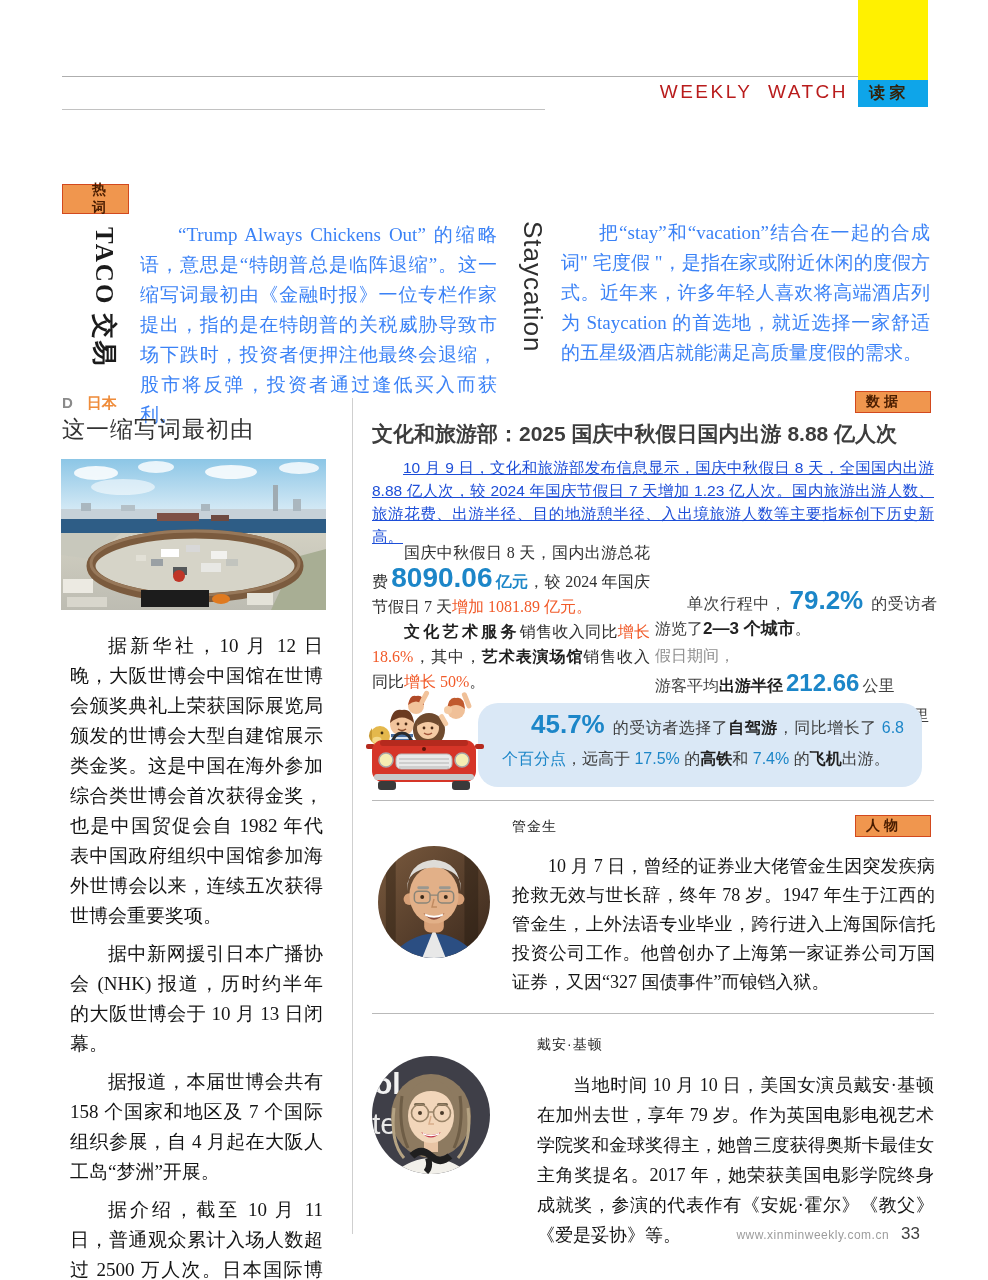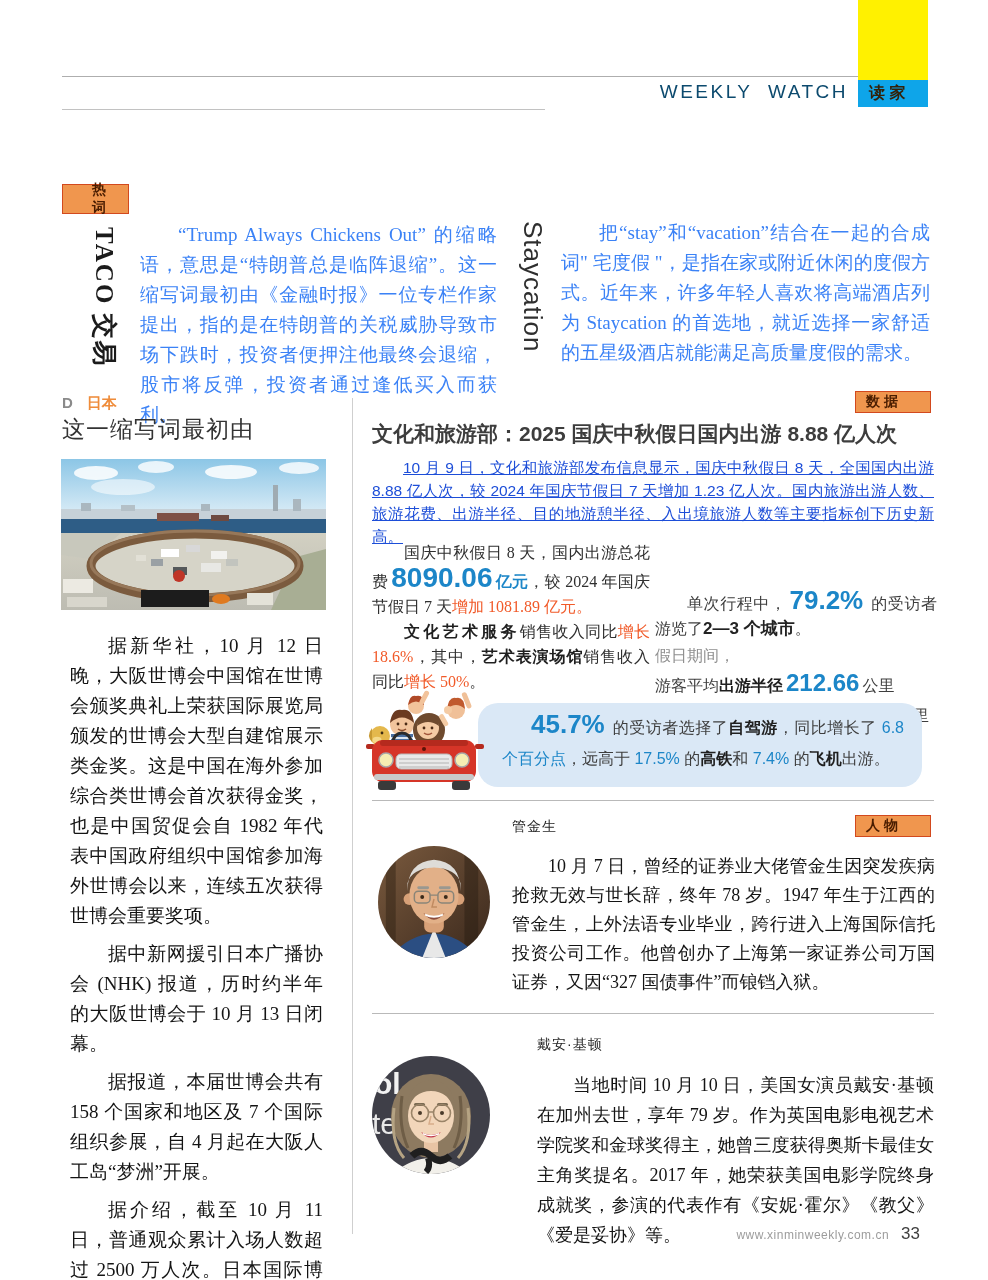--- a/index.html
+++ b/index.html
@@ -4,21 +4,21 @@
 <style>
   html,body{margin:0;padding:0;background:#e9e9e9;}
   #page{position:relative;width:988px;height:1280px;background:#ffffff;overflow:hidden;
         font-family:"Liberation Sans","DejaVu Sans",sans-serif;}
   .abs{position:absolute;}
 
   
   .yellow-block{left:858px;top:0;width:70px;height:80px;background:#FFF100;}
   .rule-a{left:62px;top:76px;width:796px;height:1px;background:#aeaeae;}
   .rule-b{left:62px;top:109px;width:483px;height:1px;background:#c2c2c2;}
-  .weekly-watch{left:380px;top:81px;width:468px;text-align:right;font-size:19px;color:#0c4a6e;
+  .weekly-watch{left:380px;top:81px;width:468px;text-align:right;font-size:19px;color:#b91c1c;
                 letter-spacing:2.5px;word-spacing:8px;}
   .corner-box{left:858px;top:80px;width:70px;height:27px;background:#0ea5e9;color:#33220a;
               font-size:16px;font-weight:bold;display:flex;justify-content:space-between;
               align-items:center;padding:0 11px;box-sizing:border-box;}
 
   
   .tag-box{background:#F0964E;border:1px solid #D2491E;color:#4A1D00;font-weight:bold;
            font-size:14px;display:flex;align-items:center;justify-content:space-between;
            padding:0 10px;box-sizing:border-box;}
   .hot-label{left:62px;top:184px;width:67px;height:30px;padding-left:29px;}

